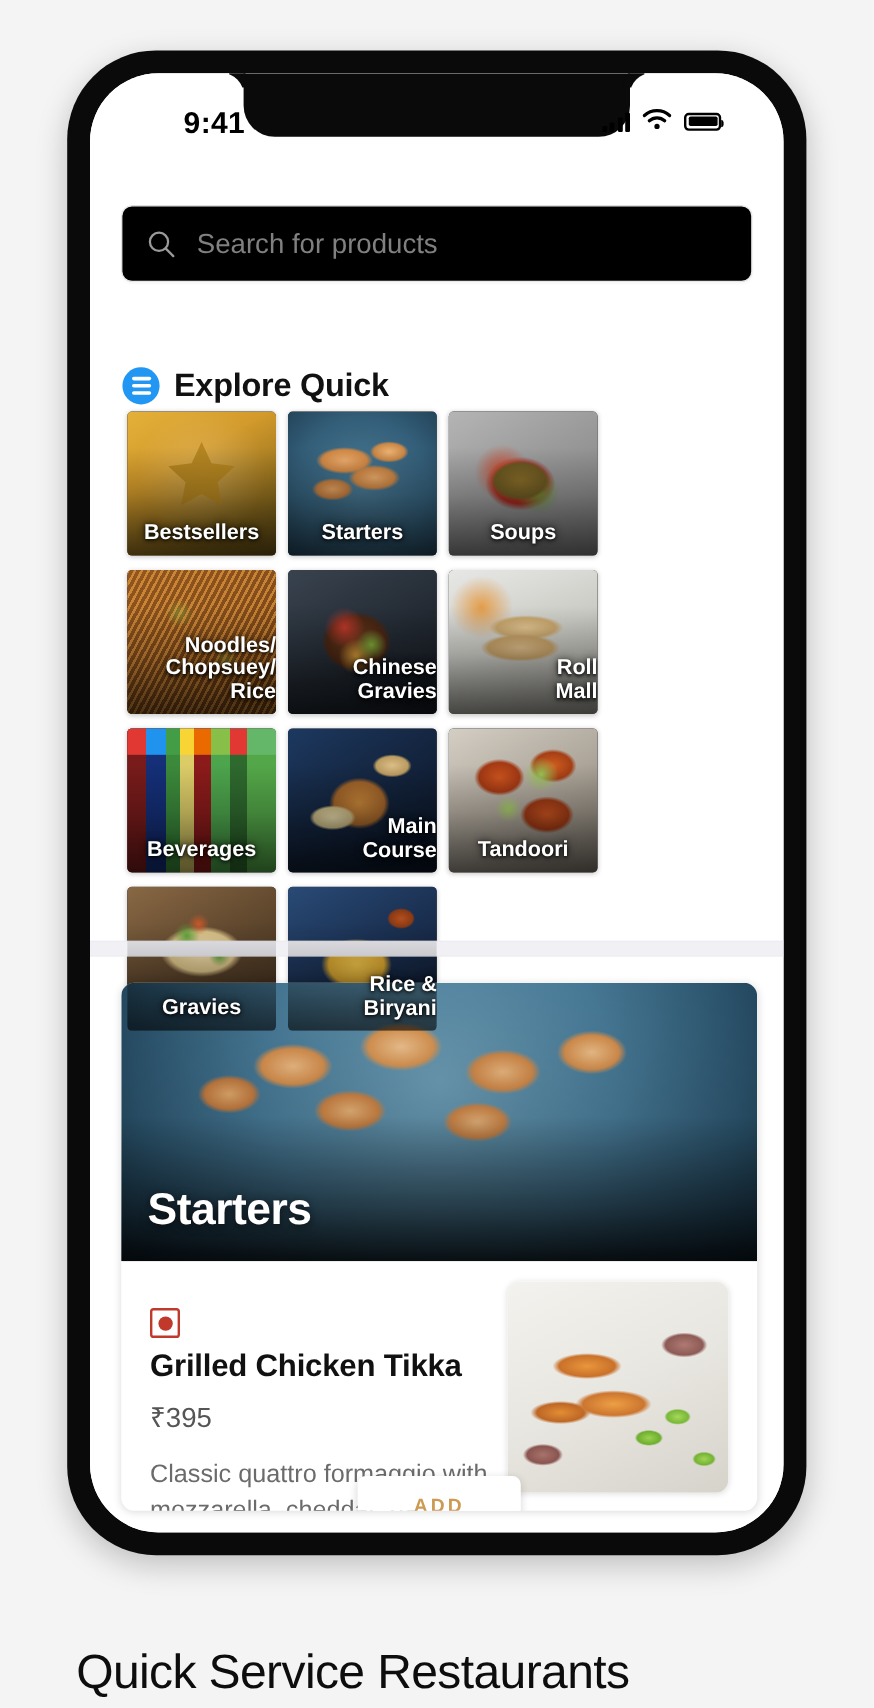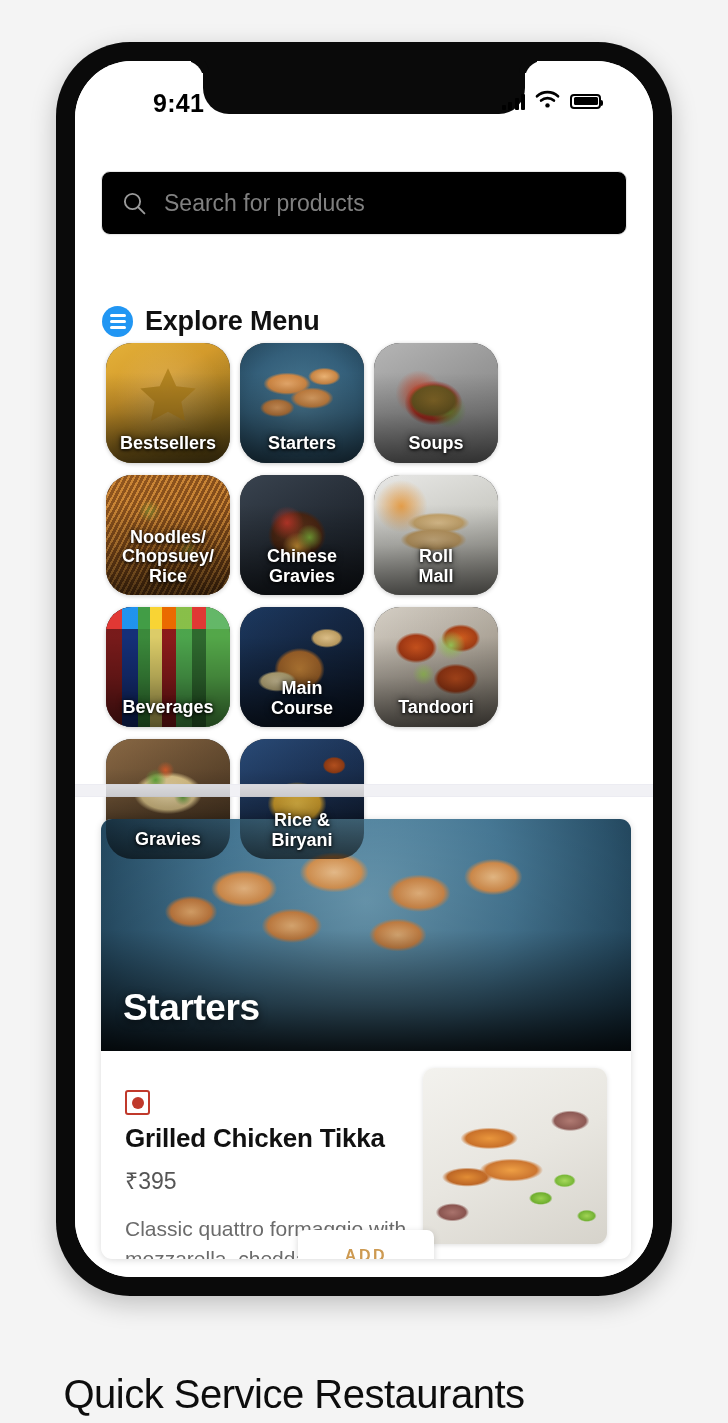--- a/index.html
+++ b/index.html
@@ -189,21 +189,21 @@
     width: 530px;
     display: flex;
     flex-wrap: wrap;
     gap: 0;
   }
   .cat-tile {
     position: relative;
     width: 124px;
     height: 120px;
     margin: 6px 5px;
-    border-radius: 26px;
+    border-radius: 4px;
     overflow: hidden;
     background: #2b2b2b;
     box-shadow: 0 1px 4px rgba(0,0,0,0.22);
     display: flex;
     align-items: flex-end;
     justify-content: center;
   }
   .cat-bg {
     position: absolute;
     inset: 0;
@@ -214,21 +214,21 @@
     width: 100%;
     text-align: center;
     color: #fff;
     font-size: 18px;
     font-weight: bold;
     line-height: 1.08;
     padding-bottom: 10px;
     text-shadow: 0 1px 3px rgba(0,0,0,0.95), 0 0 7px rgba(0,0,0,0.8);
     box-sizing: border-box;
   }
-  .cat-tile.multiline .cat-label { padding-bottom: 9px; }
+  .cat-tile.multiline .cat-label { padding-bottom: 9px; text-align: right; }
   .cat-shade {
     position: absolute; inset: 0; z-index: 2;
     background: linear-gradient(to top, rgba(0,0,0,0.62) 0%, rgba(0,0,0,0.22) 42%, rgba(0,0,0,0.02) 75%);
   }
 
   
   .bg-bestsellers {
     background:
       radial-gradient(circle at 50% 42%, rgba(255,255,255,0.17) 0%, rgba(255,255,255,0) 58%),
       linear-gradient(150deg, #e8b43a 0%, #d79d2c 35%, #8a6a1d 78%, #6d5417 100%);
@@ -507,21 +507,21 @@
         </span>
         <span id="search-placeholder">Search for products</span>
       </div>
 
       <div id="explore-header">
         <span id="menu-circle-icon">
           <i></i>
             <i></i>
             <i></i>
         </span>
-        <span id="explore-title">Explore Menu</span>
+        <span id="explore-title">Explore Quick</span>
       </div>
 
       <div id="category-grid">
           <div class="cat-tile">
             <div class="cat-bg bg-bestsellers">
               <svg class="star-shape" viewBox="0 0 24 24">
                 <path fill="currentColor" d="M12 1.6l3.1 6.7 7.3.9-5.4 5 1.4 7.2L12 17.9 5.6 21.4 7 14.2l-5.4-5 7.3-.9z"></path>
               </svg>
             </div>
             <div class="cat-shade"></div>

